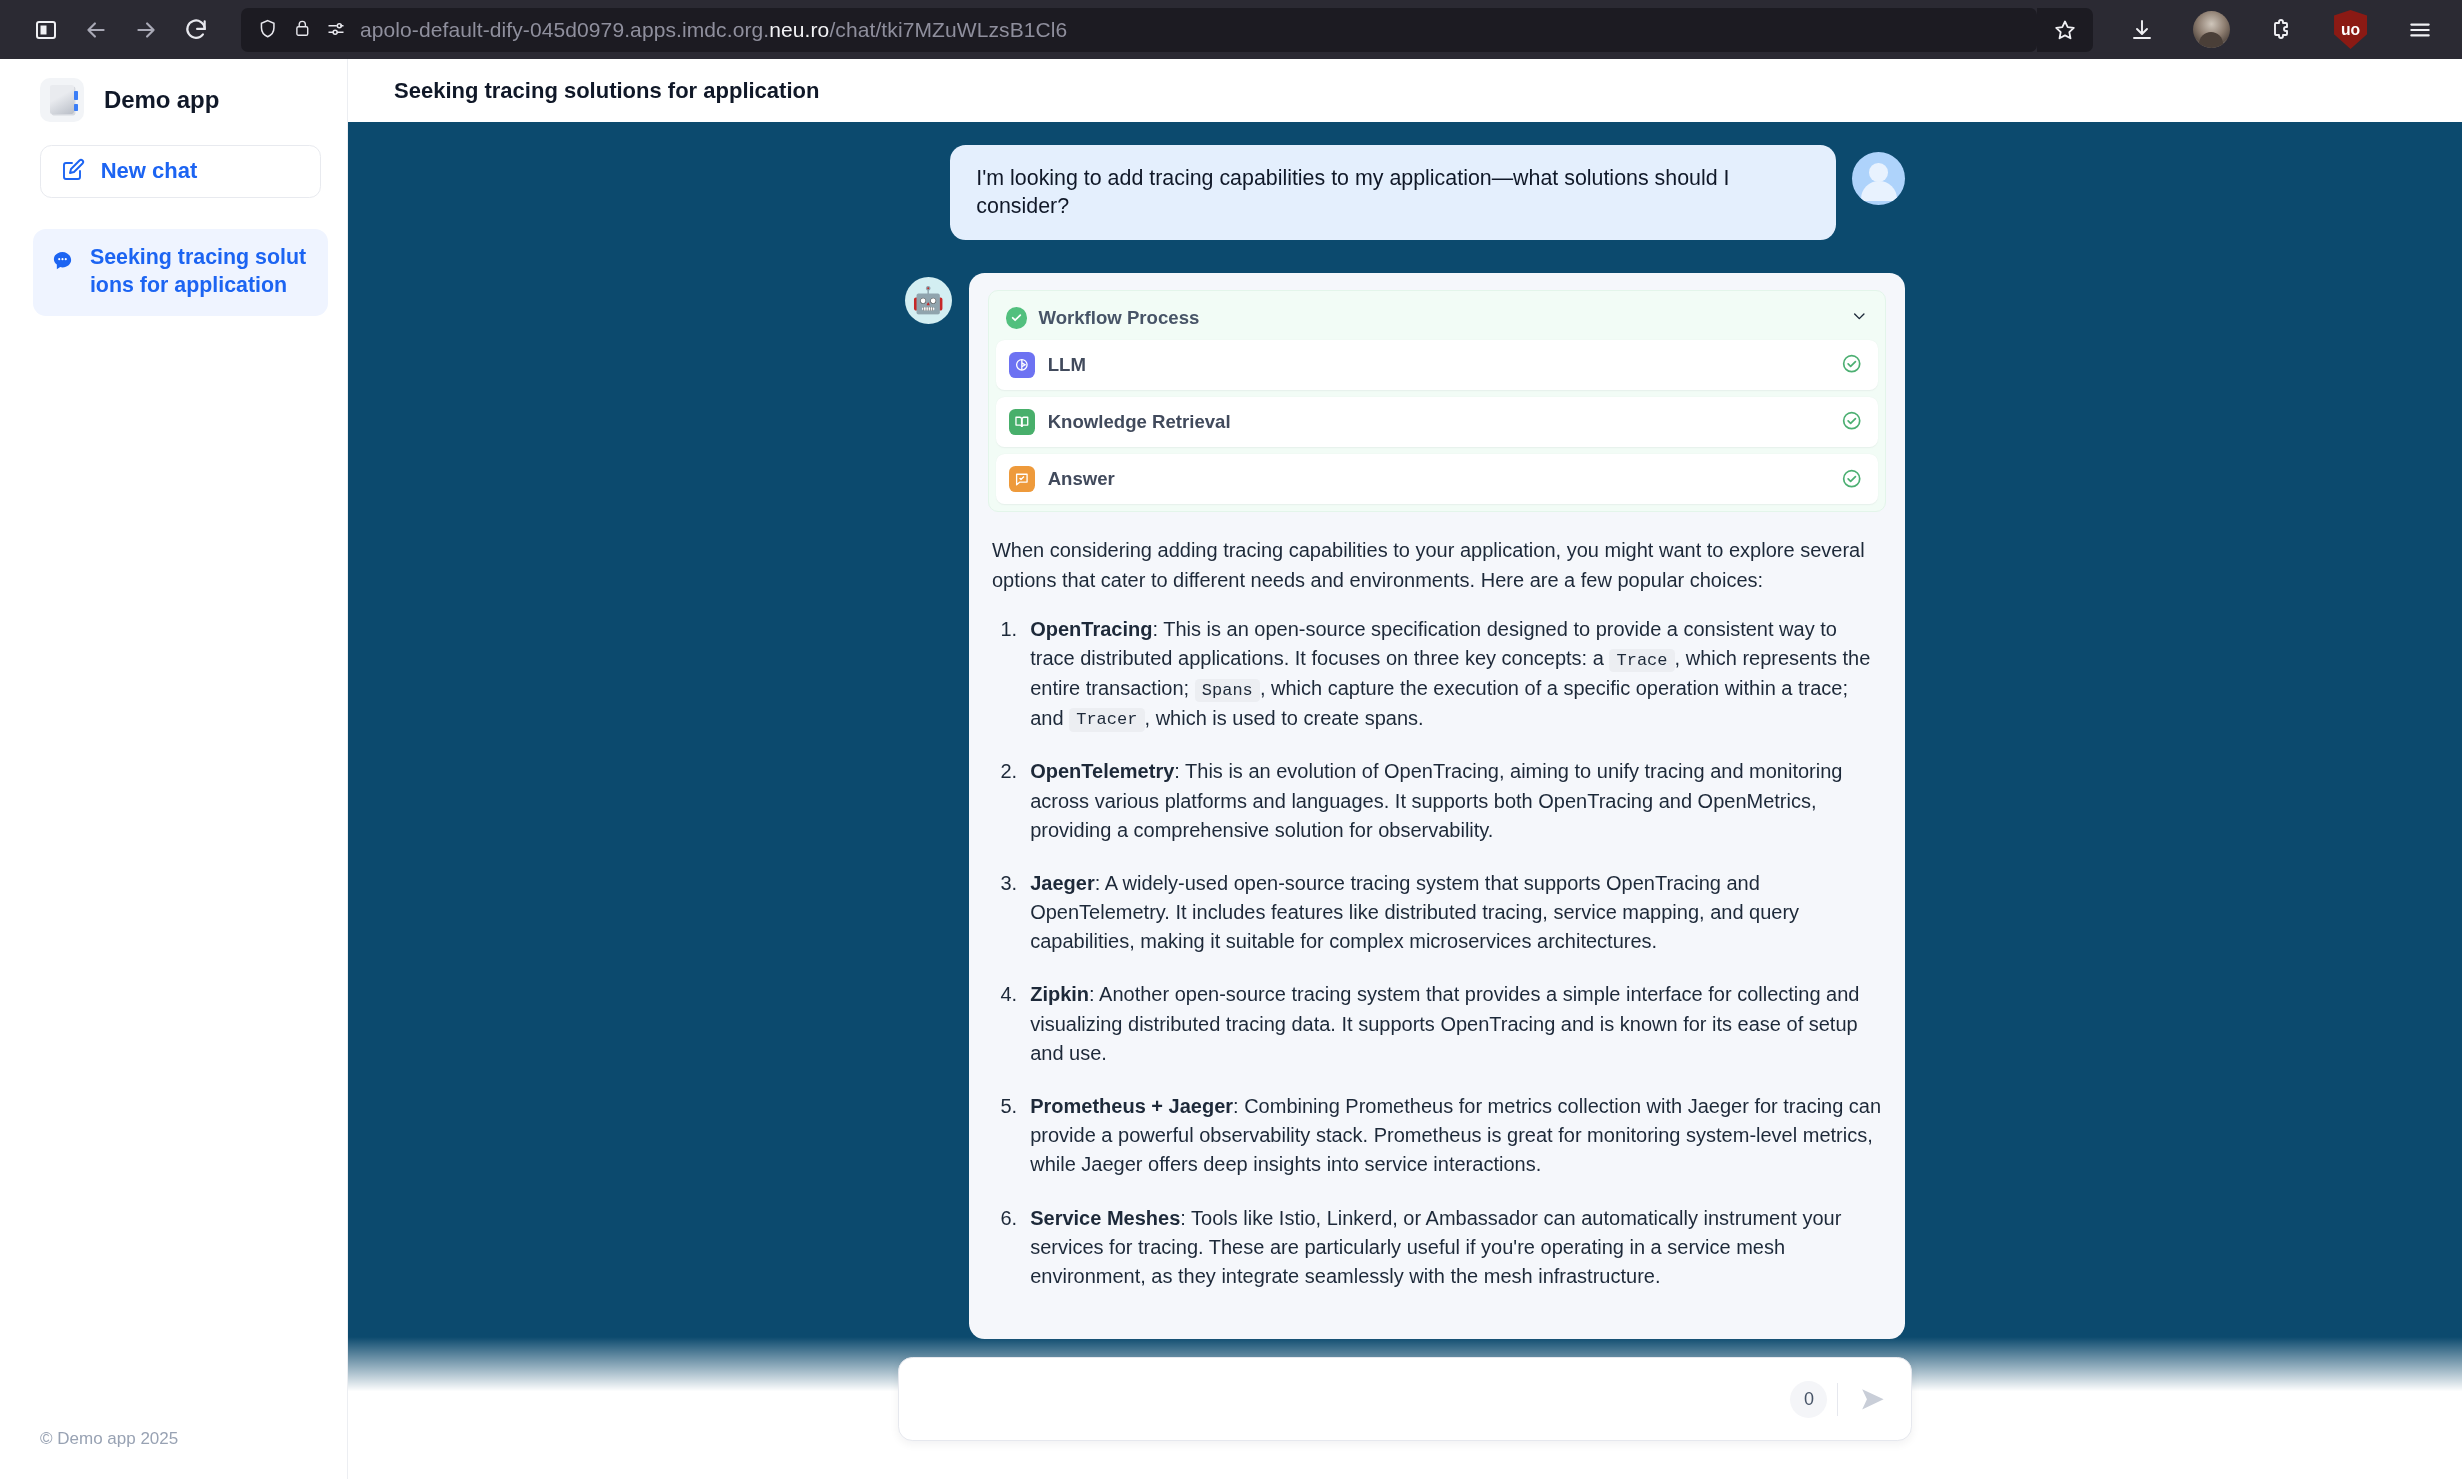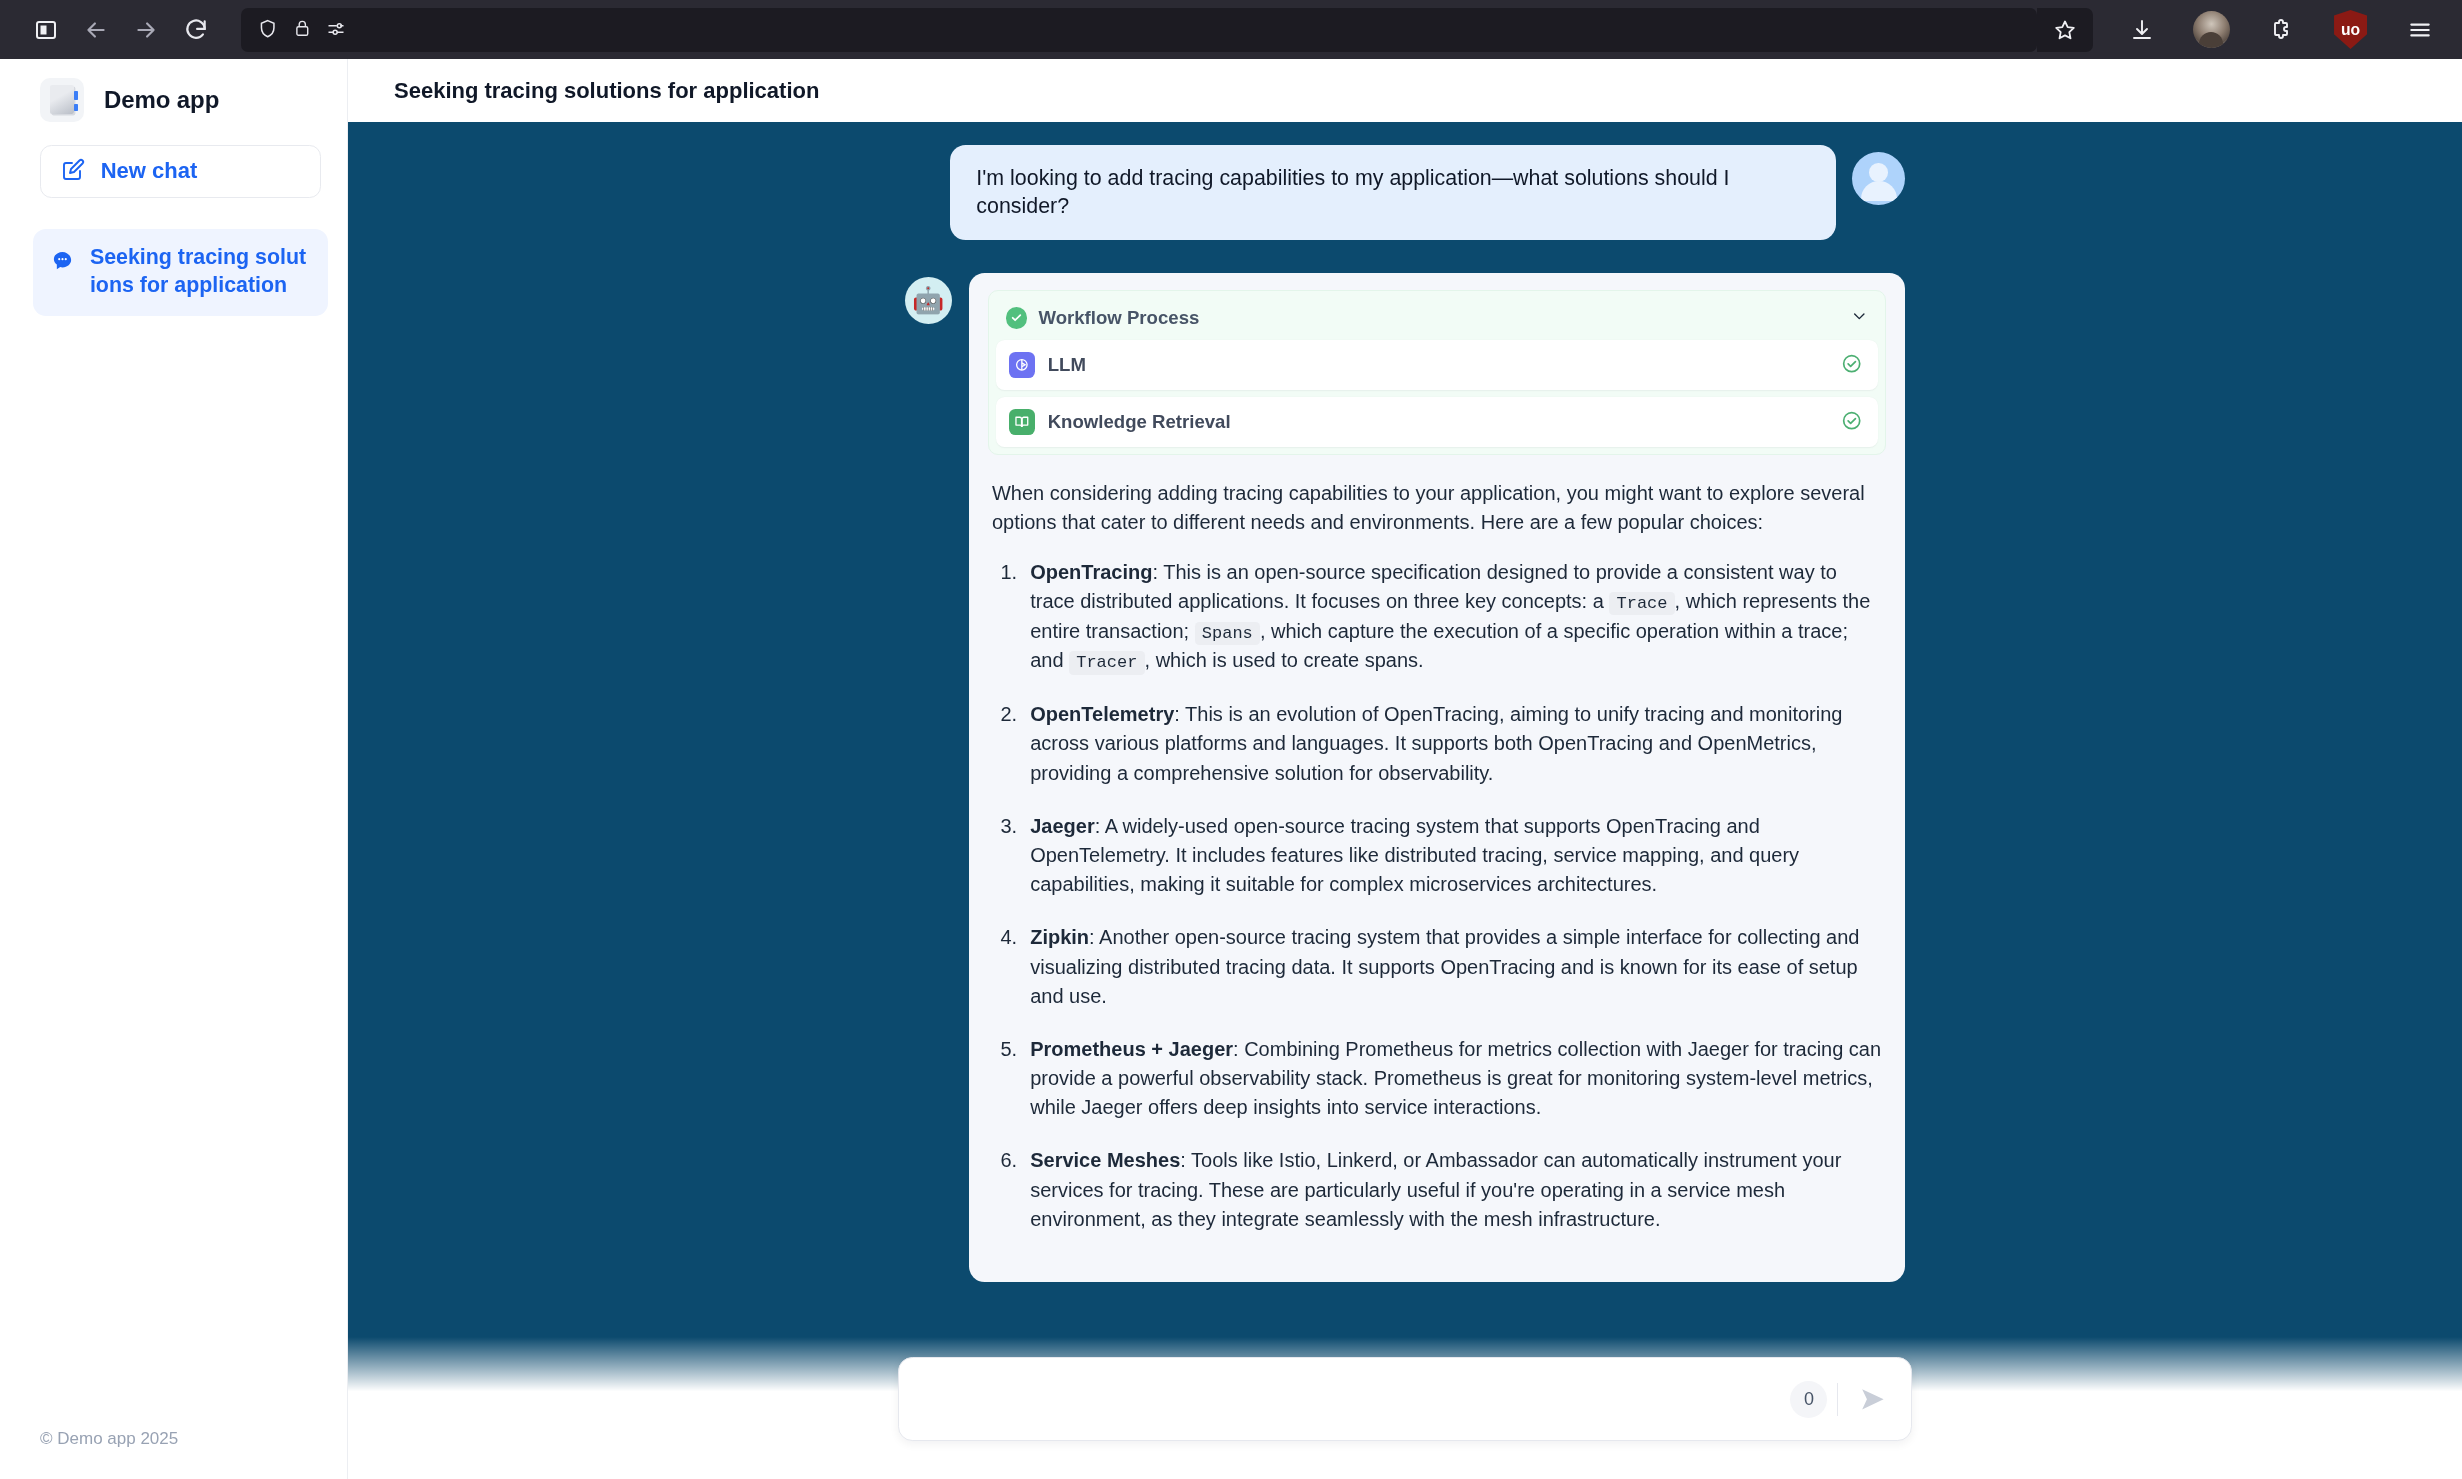--- a/index.html
+++ b/index.html
@@ -303,20 +303,21 @@
           <path d="M8 10V7a4 4 0 0 1 8 0v3"></path>
         </svg>
     </span>
     <span>
       <svg width="20" height="20" viewBox="0 0 24 24" fill="none" stroke="#e8e8ee" stroke-width="1.8">
           <path d="M3 8h10M17 8h4M3 16h6M13 16h8"></path>
           <circle cx="16" cy="8" r="2.4"></circle>
           <circle cx="11" cy="16" r="2.4"></circle>
         </svg>
     </span>
+    <span class="url-text"><span>apolo-default-dify-045d0979.apps.imdc.org.</span><span class="host">neu.ro</span><span>/chat/tki7MZuWLzsB1Cl6</span></span>
   </div>
 
   <div class="star-box">
     <svg width="24" height="24" viewBox="0 0 24 24" fill="none" stroke="#f0f0f4" stroke-width="1.8" stroke-linejoin="round">
         <path d="M12 3.5l2.7 5.6 6.1.8-4.5 4.3 1.2 6.1L12 17.4 6.5 20.3l1.2-6.1L3.2 9.9l6.1-.8z"></path>
       </svg>
   </div>
 
   <div class="chrome-right">
     <div class="chrome-icon">
@@ -446,20 +447,37 @@
                   <span class="node-label">Knowledge Retrieval</span>
                 </div>
                 <span>
                   <svg width="21.4" height="21.4" viewBox="0 0 24 24" fill="none" stroke="#4caf72" stroke-width="1.9" stroke-linecap="round" stroke-linejoin="round">
                       <circle cx="12" cy="12" r="9"></circle>
                       <path d="M8 12.3l2.8 2.8L16.2 9.6"></path>
                     </svg>
                 </span>
               </div>
 
+              <div class="wf-node">
+                <div class="wf-node-left">
+                  <span class="node-icon" style="background:#EE9A3B">
+                    <svg width="15.7" height="15.7" viewBox="0 0 24 24" fill="none" stroke="#fff" stroke-width="2" stroke-linejoin="round">
+                        <path d="M4 5h16v12H9l-5 4z"></path>
+                        <path d="M8.5 10.8l2.2 2.2 4.6-4.6"></path>
+                      </svg>
+                  </span>
+                  <span class="node-label">Answer</span>
+                </div>
+                <span>
+                  <svg width="21.4" height="21.4" viewBox="0 0 24 24" fill="none" stroke="#4caf72" stroke-width="1.9" stroke-linecap="round" stroke-linejoin="round">
+                      <circle cx="12" cy="12" r="9"></circle>
+                      <path d="M8 12.3l2.8 2.8L16.2 9.6"></path>
+                    </svg>
+                </span>
+              </div>
             </div>
 
             <div class="answer">
               <p>When considering adding tracing capabilities to your application, you might want to explore several options that cater to different needs and environments. Here are a few popular choices:</p>
               <ol id="answer-list">
                   <li><b>OpenTracing</b>: This is an open-source specification designed to provide a consistent way to trace distributed applications. It focuses on three key concepts: a <code>Trace</code>, which represents the entire transaction; <code>Spans</code>, which capture the execution of a specific operation within a trace; and <code>Tracer</code>, which is used to create spans.</li>
                   <li><b>OpenTelemetry</b>: This is an evolution of OpenTracing, aiming to unify tracing and monitoring across various platforms and languages. It supports both OpenTracing and OpenMetrics, providing a comprehensive solution for observability.</li>
                   <li><b>Jaeger</b>: A widely-used open-source tracing system that supports OpenTracing and OpenTelemetry. It includes features like distributed tracing, service mapping, and query capabilities, making it suitable for complex microservices architectures.</li>
                   <li><b>Zipkin</b>: Another open-source tracing system that provides a simple interface for collecting and visualizing distributed tracing data. It supports OpenTracing and is known for its ease of setup and use.</li>
                   <li><b>Prometheus + Jaeger</b>: Combining Prometheus for metrics collection with Jaeger for tracing can provide a powerful observability stack. Prometheus is great for monitoring system-level metrics, while Jaeger offers deep insights into service interactions.</li>

